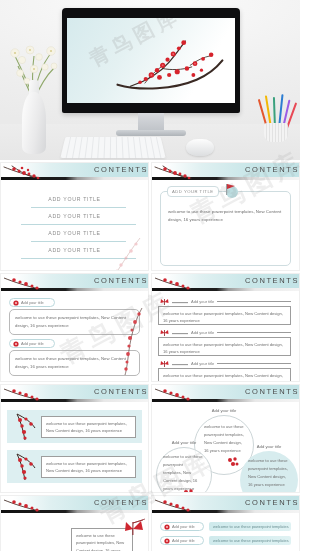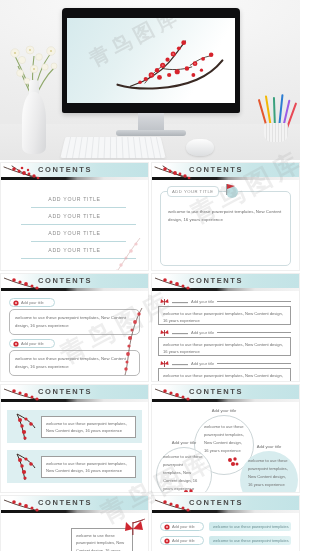--- a/index.html
+++ b/index.html
@@ -100,22 +100,22 @@
     background:#ffffff; overflow:hidden;
     border:1px solid #efefef;
   }
   .hdr { position:relative; height:18px; width:100%; }
   .hdr-band {
     position:absolute; left:0; right:0; top:0; height:14px;
     background: linear-gradient(90deg,#ffffff 0%, #ffffff 8%, #dff0f1 34%, #c8e6e8 68%, #c2e3e6 100%);
   }
   .hdr-title {
     position:absolute; left:0; right:0; top:2px;
-    text-align:left; font-size:7.5px; letter-spacing:1.6px;
-    color:#4a4a4a; font-weight:bold;padding-left:37px;
+    text-align:right; font-size:7.5px; letter-spacing:1.6px;
+    color:#4a4a4a; font-weight:normal;padding-left:37px;
   }
   .hdr-rule {
     position:absolute; left:0; top:14px; height:3px; width:100%;
     background: linear-gradient(90deg,#111 0%, #1d1d1d 44%, #9a9a9a 52%, #e8e8e8 70%, #f4f4f4 100%);
   }
   .hdr-blossom { position:absolute; left:1px; top:-1px; width:56px; height:20px; }
 
   .body { position:relative; padding:6px 8px; height:91px; }
 
   

